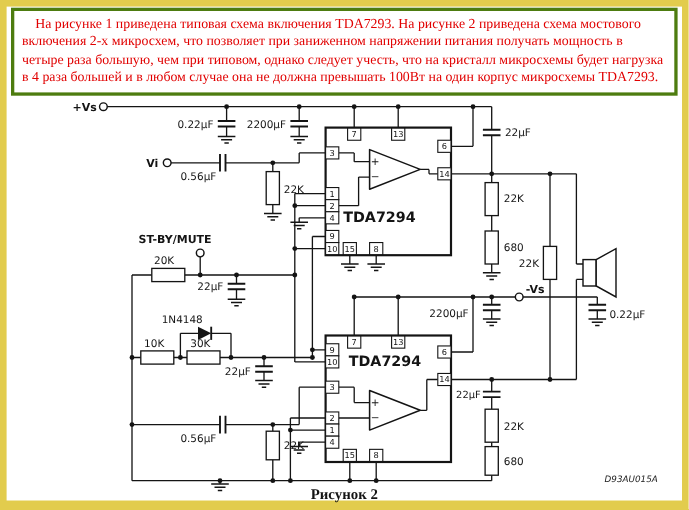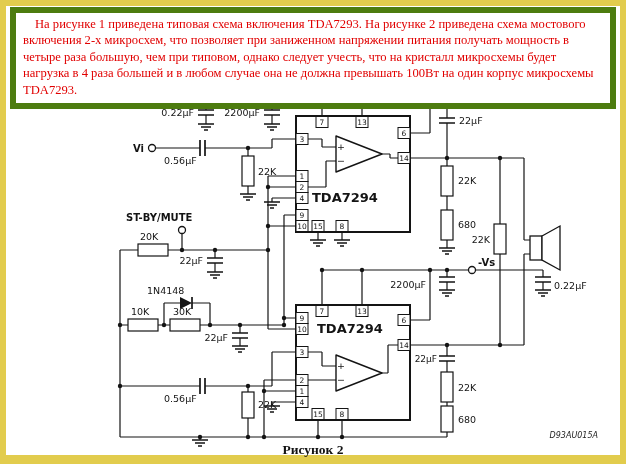--- a/index.html
+++ b/index.html
@@ -1,21 +1,21 @@
 <!DOCTYPE html>
 <html><head>
 <meta charset="utf-8">
 <style>
   html,body{margin:0;padding:0;}
   .page{position:relative;width:626px;height:464px;background:#E2CC4D;overflow:hidden;
         font-family:"DejaVu Sans",sans-serif;}
   .content{position:absolute;left:6px;top:6px;right:6px;bottom:9px;background:#ffffff;}
   .sch{position:absolute;left:0;top:0;width:626px;height:464px;}
   .desc{position:absolute;left:10px;top:7px;width:606px;box-sizing:border-box;
-        background:#ffffff;border:6px solid #4d7c0f;padding:3px 7px 5px 7px;
+        background:#ffffff;border:3px solid #4d7c0f;padding:3px 7px 5px 7px;
         color:#e10000;font-family:"Liberation Serif",serif;font-size:12.6px;
         line-height:16.4px;text-indent:12px;}
   
   .w{stroke:#141414;stroke-width:1.2;fill:none;}
   .plate{stroke:#141414;stroke-width:1.7;fill:none;}
   .comp{fill:#ffffff;stroke:#141414;stroke-width:1.2;}
   .icbox{fill:#ffffff;stroke:#141414;stroke-width:2;}
   .pb{fill:#ffffff;stroke:#141414;stroke-width:1;}
   .tri{fill:none;stroke:#141414;stroke-width:1.4;stroke-linejoin:round;}
   .gsym{stroke:#141414;stroke-width:1.4;fill:none;}

